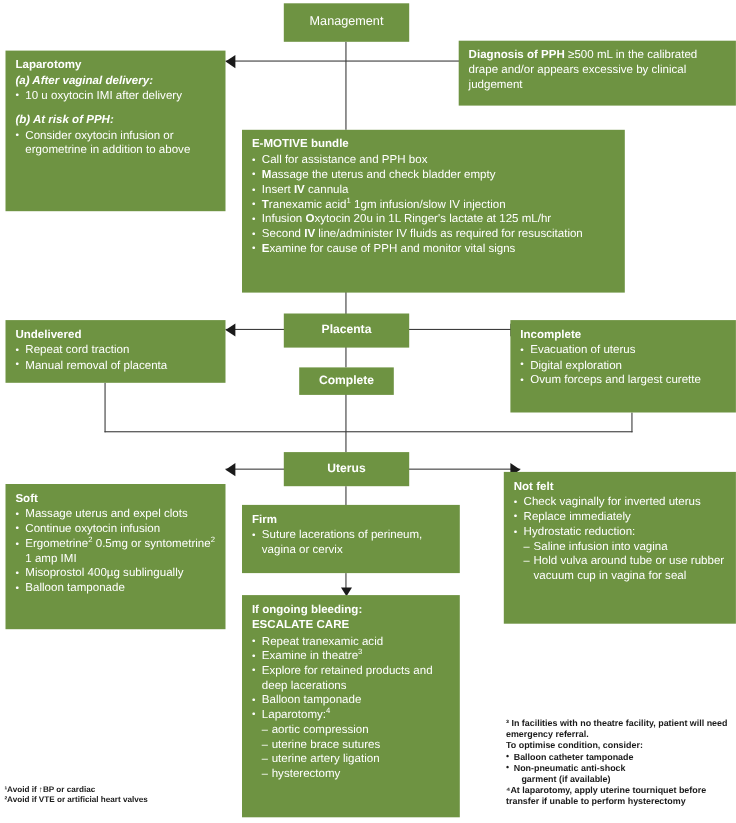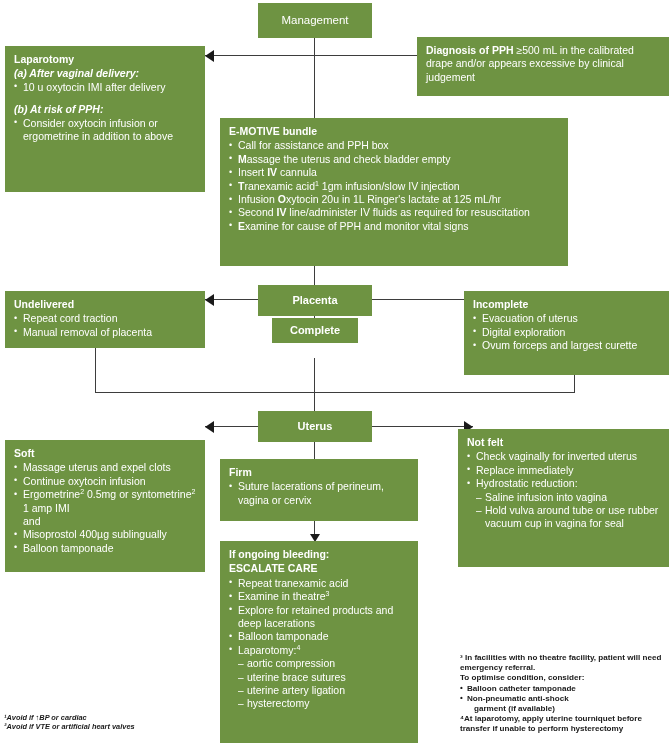--- a/index.html
+++ b/index.html
@@ -39,21 +39,21 @@
   
   .vl{position:absolute;background:#3d3d3d;width:1.4px;}
   .hl{position:absolute;background:#3d3d3d;height:1.4px;}
   .arrow{position:absolute;width:0;height:0;}
   .ar-l{border-top:6px solid transparent;border-bottom:6px solid transparent;border-right:9px solid #1a1a1a;}
   .ar-r{border-top:6px solid transparent;border-bottom:6px solid transparent;border-left:9px solid #1a1a1a;}
   .ar-d{border-left:5px solid transparent;border-right:5px solid transparent;border-top:8px solid #1a1a1a;}
   .fn{
     position:absolute;color:#1a1a1a;
   }
-  .fn-left{font-size:7.4px;line-height:8.8px;font-style:italic;font-weight:bold;}
+  .fn-left{font-size:7.4px;line-height:8.8px;font-weight:bold;}
   .fn-right{font-size:8.1px;line-height:10.2px;font-weight:bold;}
   .fn-right ul li:before{font-size:8px;}
   .fn-right li{padding-left:7px;}
   .fn-right li.ind{padding-left:14px;}
   .fn-right li.ind:before{content:"";}
 </style>
 </head>
 <body>
 
 <div class="vl" style="left:314px;top:38px;height:80px;"></div>
@@ -113,21 +113,21 @@
     <li><span>Infusion </span><span class="b">O</span><span>xytocin 20u in 1L Ringer's lactate at 125 mL/hr</span></li>
     <li><span>Second </span><span class="b">IV</span><span> line/administer IV fluids as required for resuscitation</span></li>
     <li><span class="b">E</span><span>xamine for cause of PPH and monitor vital signs</span></li>
   </ul>
 </div>
 
 <div class="box hdr" style="left:258px;top:285px;width:114px;height:31px;">
   <span class="t">Placenta</span>
 </div>
 
-<div class="box hdr" style="left:272px;top:318px;width:86px;height:25px;">
+<div class="box hdr" style="left:272px;top:334px;width:86px;height:25px;">
   <span class="t">Complete</span>
 </div>
 
 <div class="box pad" style="left:5px;top:291px;width:200px;height:57px;">
   <span class="title">Undelivered</span>
   <ul>
     <li>Repeat cord traction</li>
     <li>Manual removal of placenta</li>
   </ul>
 </div>
@@ -144,21 +144,20 @@
 <div class="box hdr" style="left:258px;top:411px;width:114px;height:31px;">
   <span class="t">Uterus</span>
 </div>
 
 <div class="box pad" style="left:5px;top:440px;width:200px;height:132px;">
   <span class="title">Soft</span>
   <ul>
     <li><span>Massage uterus and expel clots</span></li>
     <li><span>Continue oxytocin infusion</span></li>
     <li><span>Ergometrine</span><sup>2</sup><span> 0.5mg or syntometrine</span><sup>2</sup><span> 1 amp IMI</span></li>
-    <li class="nob"><span>and</span></li>
     <li><span>Misoprostol 400µg sublingually</span></li>
     <li><span>Balloon tamponade</span></li>
   </ul>
 </div>
 
 <div class="box pad" style="left:220px;top:459px;width:198px;height:62px;">
   <span class="title">Firm</span>
   <ul>
     <li>Suture lacerations of perineum, vagina or cervix</li>
   </ul>

